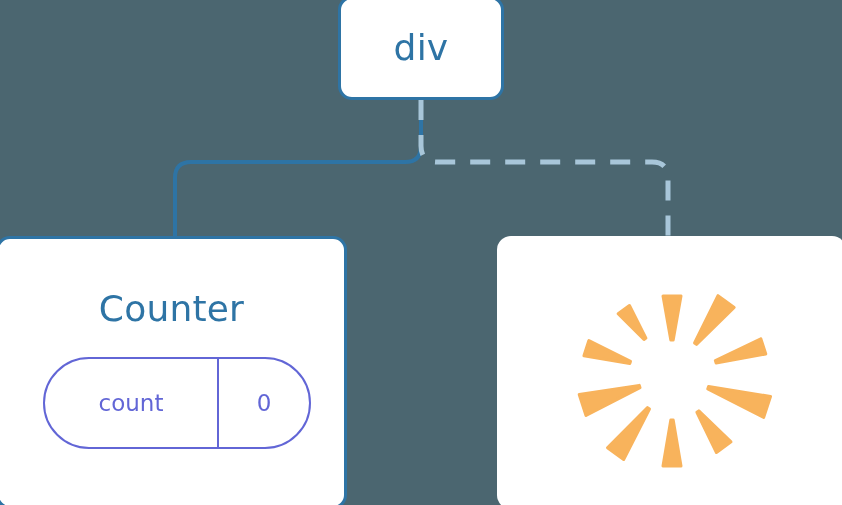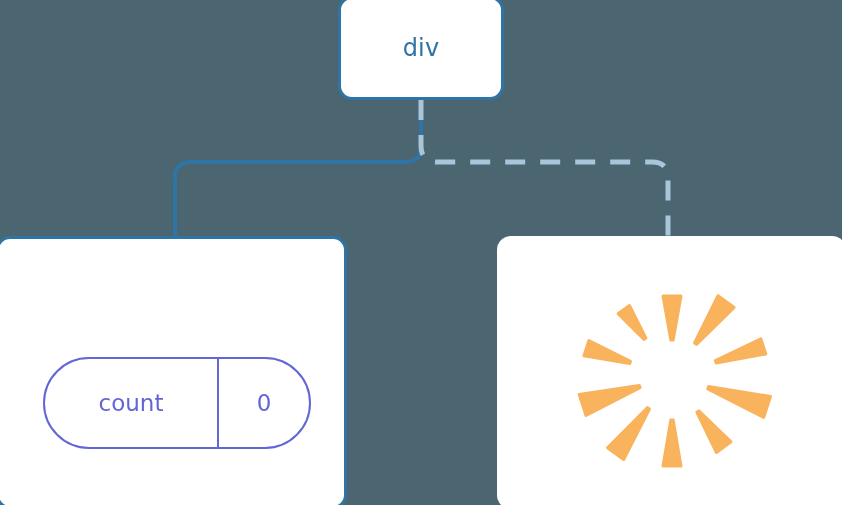--- a/index.html
+++ b/index.html
@@ -56,21 +56,21 @@
   .node-burst {
     left: 497px;
     top: 236px;
     width: 349px;
     height: 273px;
     border-radius: 14px;
   }
 
   .node-title {
     color: #2e74a5;
-    font-size: 24px;
+    font-size: 36px;
     line-height: 1;
     letter-spacing: 0.2px;
     white-space: nowrap;
   }
   .counter-title-wrap {
     position: absolute;
     left: 0;
     right: 0;
     top: 52px;
     display: flex;
@@ -125,20 +125,23 @@
   <svg id="connectors" viewBox="0 0 842 505" xmlns="http://www.w3.org/2000/svg">
     <path id="edge-solid" fill="none" stroke-linecap="butt" stroke-linejoin="round" d="M421,100 L421,146 Q421,162 405,162 L191,162 Q175,162 175,178 L175,240" stroke="#2e74a5" stroke-width="4"></path>
     <path id="edge-dashed" fill="none" stroke-linecap="butt" stroke-linejoin="round" d="M421,100 L421,146 Q421,162 437,162 L652,162 Q668,162 668,178 L668,240" stroke="#a8c6d9" stroke-width="5" stroke-dasharray="20 15"></path>
   </svg>
 
   <div class="node node-div" style="left: 338px; top: -4px; width: 166px; height: 104px;">
     <span class="node-title">div</span>
   </div>
 
   <div class="node node-counter" style="left: -4px; top: 236px; width: 351px; height: 273px;">
+    <div class="counter-title-wrap">
+      <span class="node-title">Counter</span>
+    </div>
     <div class="pill">
       <div class="pill-key">count</div>
       <div class="pill-val">0</div>
     </div>
   </div>
 
   <div class="node node-burst" style="left: 497px; top: 236px; width: 349px; height: 273px;">
     <svg class="burst" id="burst-svg" viewBox="0 0 349 273" xmlns="http://www.w3.org/2000/svg">
         <polygon points="176.20,104.00 184.00,60.00 166.00,60.00 173.80,104.00" fill="#f8b35c" stroke="#f8b35c" stroke-width="3" stroke-linejoin="round"></polygon>
         <polygon points="199.48,108.34 237.17,71.45 220.99,59.69 197.54,106.93" fill="#f8b35c" stroke="#f8b35c" stroke-width="3" stroke-linejoin="round"></polygon>

